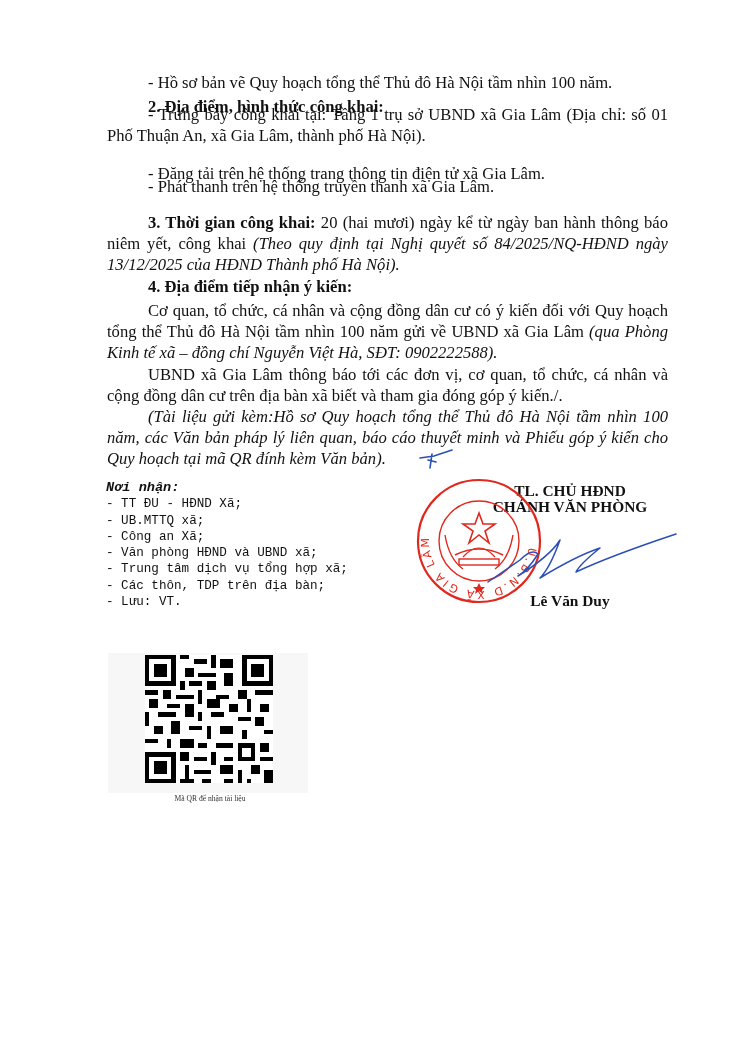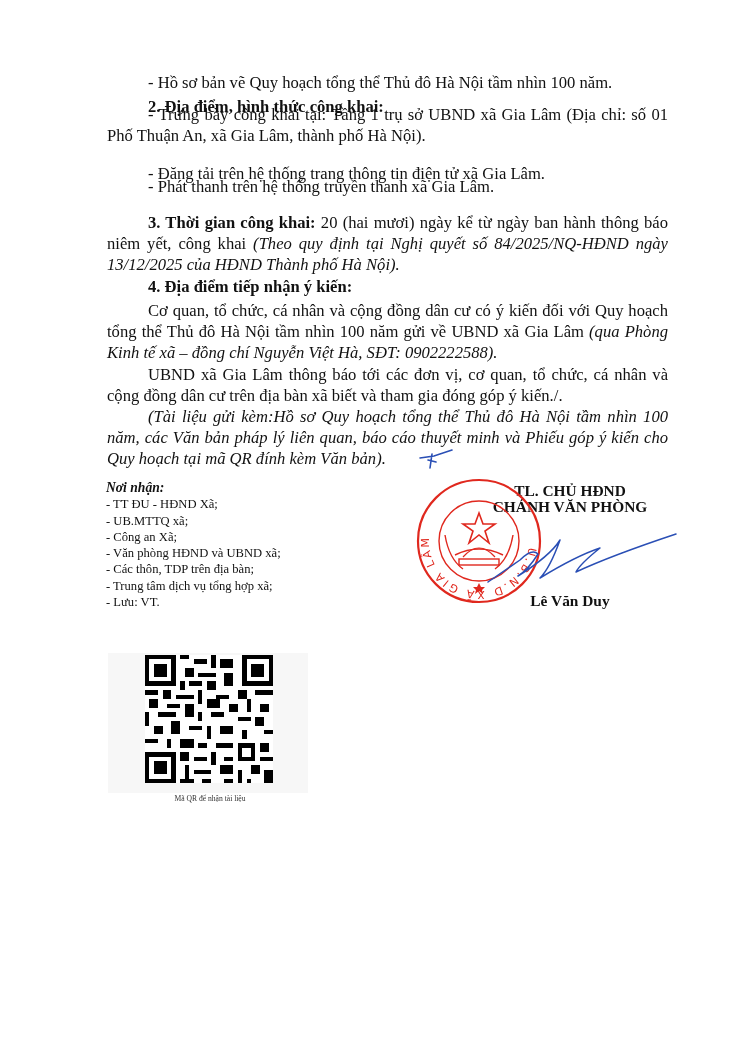--- a/index.html
+++ b/index.html
@@ -4,21 +4,21 @@
 <style>
   html, body { margin: 0; padding: 0; background: #ffffff; }
   body { width: 740px; height: 1046px; position: relative; overflow: hidden;
     font-family: "Liberation Serif", "DejaVu Serif", serif; color: #111; }
   .page { position: absolute; left: 0; top: 0; width: 740px; height: 1046px; border-radius: 27px; }
   .p { position: absolute; left: 107px; width: 561px; font-size: 16.6px; line-height: 21px; margin: 0; }
   .ind { text-indent: 41px; }
   .just { text-align: justify; text-align-last: left; }
   .b { font-weight: bold; }
   .i { font-style: italic; }
-  .recv { position: absolute; left: 106px; top: 480px; width: 300px; font-size: 12.6px; line-height: 16.3px; }
+  .recv { position: absolute; left: 106px; top: 480px; width: 300px; font-size: 12.6px; line-height: 16.3px; font-family: Liberation Mono, monospace; }
   .recv .title { font-weight: bold; font-style: italic; font-size: 13.6px; }
   .sig { position: absolute; left: 460px; width: 220px; text-align: center; font-weight: bold; font-size: 15.4px; }
   .seal { position: absolute; left: 415px; top: 477px; width: 128px; height: 128px; }
   .scribble { position: absolute; left: 480px; top: 520px; width: 200px; height: 70px; }
   .tick { position: absolute; left: 418px; top: 448px; width: 36px; height: 22px; }
   .qr-wrap { position: absolute; left: 108px; top: 653px; width: 200px; height: 140px; background: #f7f7f7; }
   .qr { position: absolute; left: 145px; top: 655px; width: 128px; height: 128px; }
   .qr-cap { position: absolute; left: 100px; top: 794px; width: 220px; text-align: center; font-size: 7.6px; color: #333; }
 </style>
 </head>
@@ -49,22 +49,22 @@
   <svg class="tick" viewBox="0 0 36 22">
     <path d="M2 10 L16 8 L34 2 M14 6 L12 20 M10 12 L18 14" stroke="#2a4fb5" stroke-width="1.6" fill="none" stroke-linecap="round"></path>
   </svg>
 
   <div class="recv">
     <div class="title">Nơi nhận:</div>
     <div>- TT ĐU - HĐND Xã;</div>
     <div>- UB.MTTQ xã;</div>
     <div>- Công an Xã;</div>
     <div>- Văn phòng HĐND và UBND xã;</div>
+    <div>- Trung tâm dịch vụ tổng hợp xã;</div>
     <div>- Các thôn, TDP trên địa bàn;</div>
-    <div>- Trung tâm dịch vụ tổng hợp xã;</div>
     <div>- Lưu: VT.</div>
   </div>
 
   <div class="sig" style="top:482px;">TL. CHỦ HĐND</div>
   <div class="sig" style="top:498px;">CHÁNH VĂN PHÒNG</div>
 
   <svg class="seal" viewBox="0 0 128 128">
     <defs>
       <path id="sealArc" d="M 64 64 m -50 0 a 50 50 0 1 1 100 0 a 50 50 0 1 1 -100 0"></path>
     </defs>

